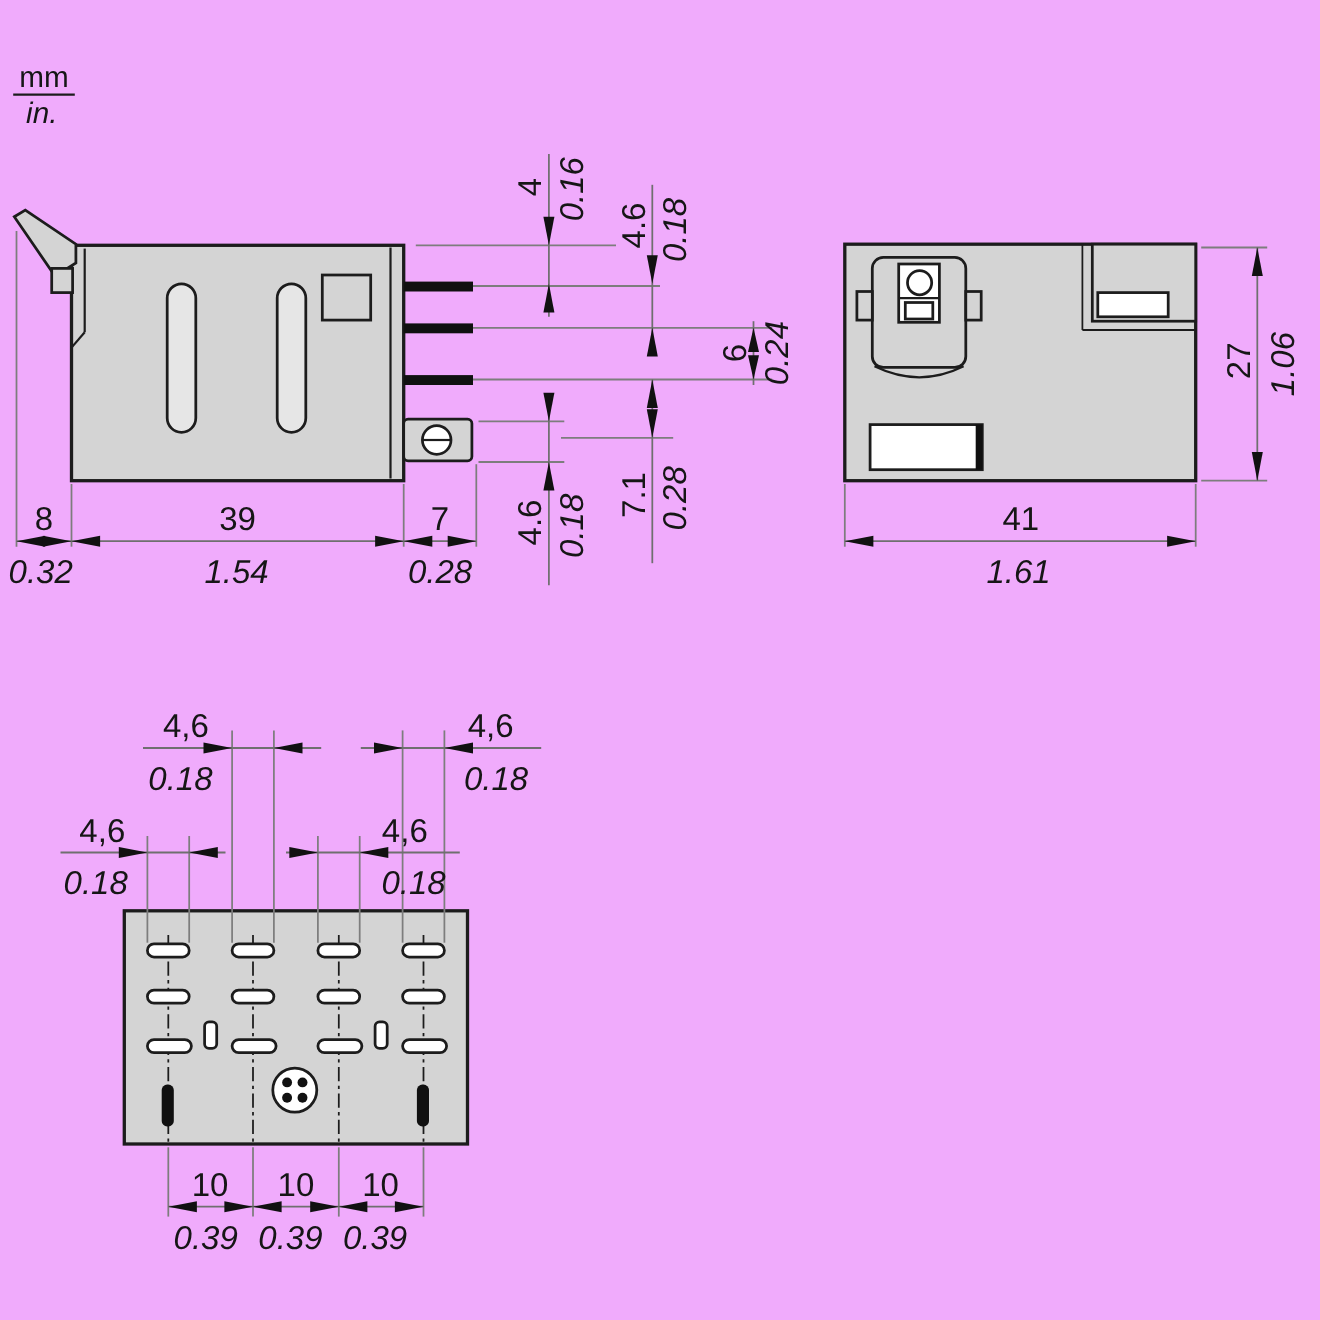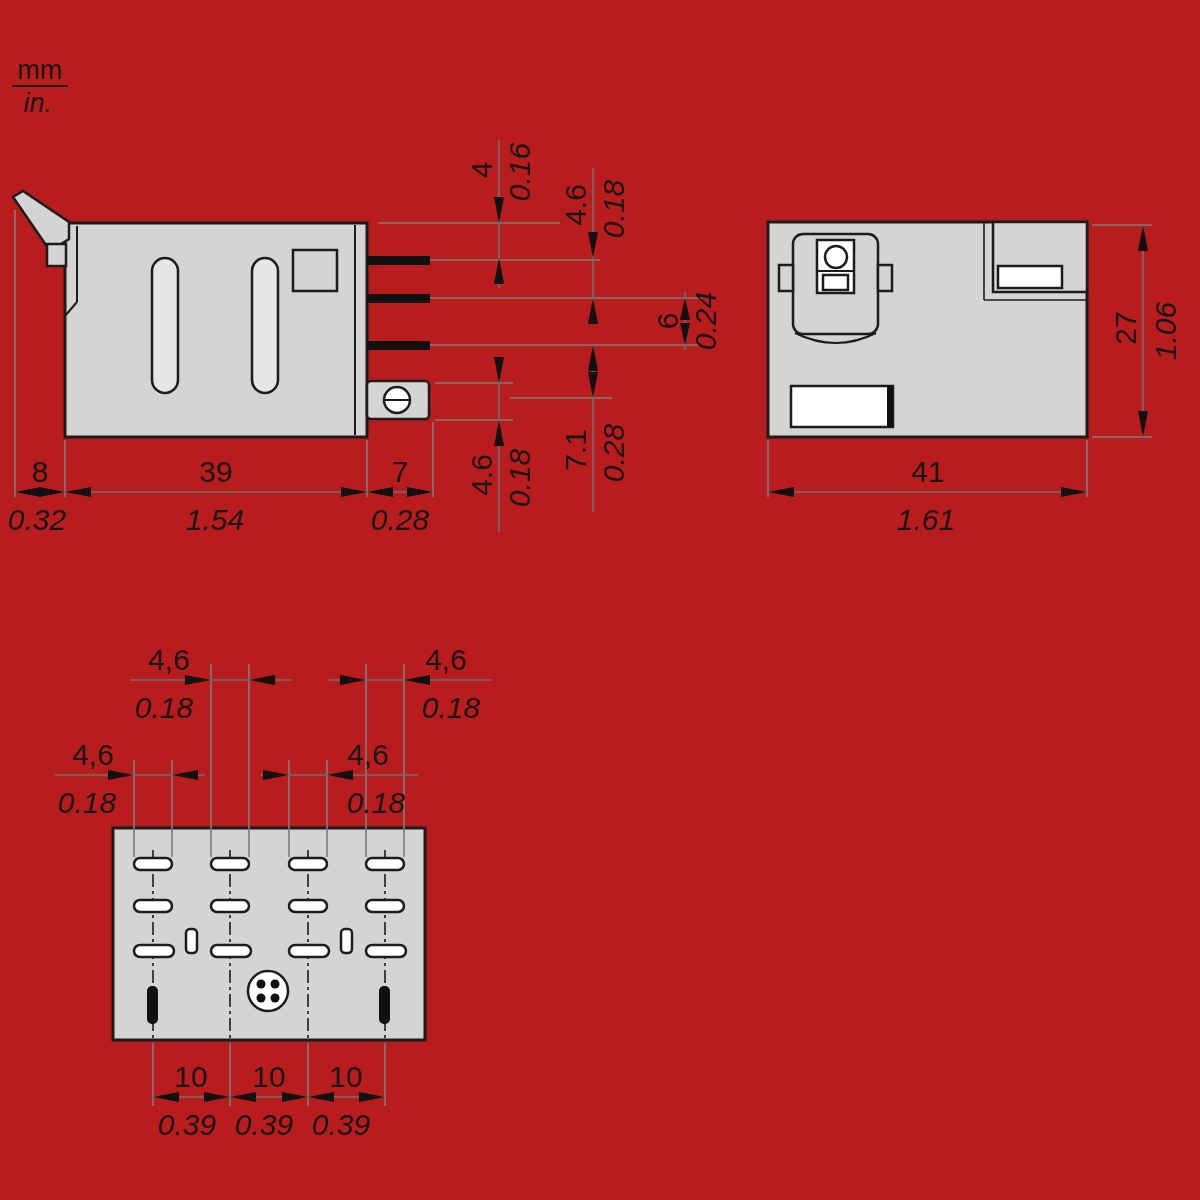--- a/index.html
+++ b/index.html
@@ -1,16 +1,16 @@
 <!DOCTYPE html>
 <html><head>
 <meta charset="utf-8">
 <style>
   html,body{margin:0;padding:0;background:#ffffff;}
-  .stage{position:relative;width:1200px;height:1200px;background:#b91c1c;overflow:hidden;}
+  .stage{position:relative;width:1200px;height:1200px;background:#f0abfc;overflow:hidden;}
   svg{position:absolute;left:0;top:0;}
   .t{font-family:"Liberation Sans","DejaVu Sans",sans-serif;font-size:30px;fill:#161616;text-anchor:middle;}
   .ti{font-style:italic;}
   .tl{font-size:27px;}
   .ext{stroke:#7d7d7d;stroke-width:1.6;fill:none;}
   .dim{stroke:#6f6f6f;stroke-width:1.6;fill:none;}
   .arr{fill:#111111;stroke:none;}
   .body{fill:#d4d4d4;stroke:#1c1c1c;stroke-width:3;}
   .det{fill:#d4d4d4;stroke:#1c1c1c;stroke-width:2.5;}
   .detw{fill:#ffffff;stroke:#1c1c1c;stroke-width:2.5;}

